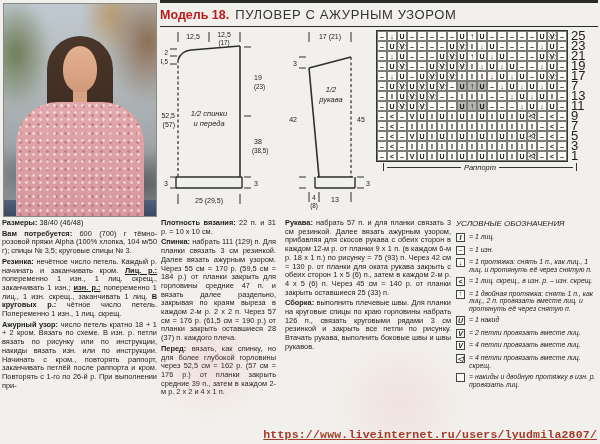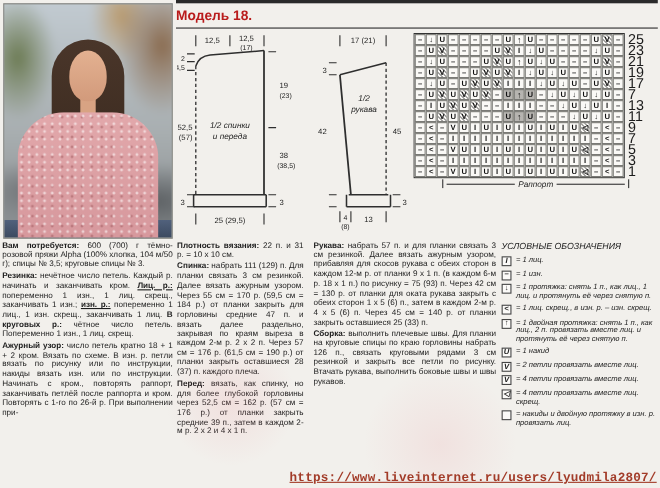--- a/index.html
+++ b/index.html
@@ -46,21 +46,21 @@
   .chart-title{font-weight:bold;font-style:italic;font-size:9px;margin:0 0 5px 0;}
   .chart-table{display:flex;align-items:stretch;}
   .chart-grid{display:inline-block;border:1px solid #333;background:#faf9f6;}
   .chart-row{display:flex;height:10px;}
   .cell{width:10px;height:10px;box-sizing:border-box;border:0.5px solid #7a7a76;display:flex;align-items:center;justify-content:center;font-size:7px;font-weight:bold;color:#111;background:#faf9f6;}
   .sym-2,.sym-x{background-image:repeating-linear-gradient(45deg, rgba(60,60,60,.45) 0 .8px, rgba(0,0,0,0) .8px 2.6px);}
   .sym-d{font-size:8px;}
   .gray{background-color:#b6b4b0;}
   .nums{display:flex;flex-direction:column;margin-left:3px;}
   .row-num{height:10px;display:flex;align-items:center;font-size:13px;}
-  .rapport{display:flex;align-items:flex-end;width:170px;margin:1px 0 0 26px;font-size:7.5px;font-style:italic;}
+  .rapport{display:flex;align-items:flex-end;width:194px;margin:1px 0 0 7px;font-size:7.5px;font-style:italic;}
   .rap-tick{width:1px;height:8px;background:#333;}
   .rap-line{flex:1;height:1px;background:#333;margin:0 3px 3px 3px;}
   .rap-label{margin-bottom:-1px;}
   
   .col{position:absolute;top:219px;font-size:7.4px;line-height:8.7px;text-align:justify;}
   .col p{margin:0 0 2px 0;}
   .col1{left:2px;width:155px;}
   .col2{left:161px;width:115px;}
   .col3{left:285px;width:166px;}
   .seg-b{font-weight:bold;}
@@ -86,20 +86,21 @@
   <div class="face">
       <div class="smile"></div>
     </div>
   <div class="jeans"></div>
   <div class="sweater"></div>
 </div>
 
 <div class="toprule"></div>
 <div class="header">
   <span class="model">Модель 18.</span>
+  <span class="htitle">ПУЛОВЕР С АЖУРНЫМ УЗОРОМ</span>
 </div>
 
 <div class="schem" style="left:161px;">
   <svg width="126" height="188" viewBox="0 0 126 188">
 
     <line x1="17" y1="2" x2="17" y2="12" stroke-width="1"></line>
     <line x1="48" y1="2" x2="48" y2="12" stroke-width="1"></line>
     <line x1="79" y1="2" x2="79" y2="12" stroke-width="1"></line>
     <text x="32" y="9" text-anchor="middle">12,5</text>
     <text x="63" y="7" text-anchor="middle">12,5</text>
@@ -472,20 +473,21 @@
   <div class="rapport">
     <span class="rap-tick"></span>
     <span class="rap-line"></span>
     <span class="rap-label">Раппорт</span>
     <span class="rap-line"></span>
     <span class="rap-tick"></span>
   </div>
 </div>
 
 <div class="col col1">
+    <p><span class="seg-b">Размеры: </span><span>38/40 (46/48)</span></p>
     <p><span class="seg-b">Вам потребуется: </span><span>600 (700) г тёмно-розовой пряжи Alpha (100% хлопка, 104 м/50 г); спицы № 3,5; круговые спицы № 3.</span></p>
     <p><span class="seg-b">Резинка: </span><span>нечётное число петель. Каждый р. начинать и заканчивать кром. </span><span class="seg-bu">Лиц. р.:</span><span> попеременно 1 изн., 1 лиц. скрещ., заканчивать 1 изн.; </span><span class="seg-bu">изн. р.:</span><span> попеременно 1 лиц., 1 изн. скрещ., заканчивать 1 лиц. </span><span class="seg-b">В круговых р.: </span><span>чётное число петель. Попеременно 1 изн., 1 лиц. скрещ.</span></p>
     <p><span class="seg-b">Ажурный узор: </span><span>число петель кратно 18 + 1 + 2 кром. Вязать по схеме. В изн. р. петли вязать по рисунку или по инструкции, накиды вязать изн. или по инструкции. Начинать с кром., повторять раппорт, заканчивать петлёй после раппорта и кром. Повторять с 1-го по 26-й р. При выполнении при-</span></p>
   </div>
 <div class="col col2">
     <p><span class="seg-b">Плотность вязания: </span><span>22 п. и 31 р. = 10 х 10 см.</span></p>
     <p><span class="seg-b">Спинка: </span><span>набрать 111 (129) п. Для планки связать 3 см резинкой. Далее вязать ажурным узором. Через 55 см = 170 р. (59,5 см = 184 р.) от планки закрыть для горловины средние 47 п. и вязать далее раздельно, закрывая по краям выреза в каждом 2-м р. 2 х 2 п. Через 57 см = 176 р. (61,5 см = 190 р.) от планки закрыть оставшиеся 28 (37) п. каждого плеча.</span></p>
     <p><span class="seg-b">Перед: </span><span>вязать, как спинку, но для более глубокой горловины через 52,5 см = 162 р. (57 см = 176 р.) от планки закрыть средние 39 п., затем в каждом 2-м р. 2 х 2 и 4 х 1 п.</span></p>
   </div>
 <div class="col col3">

